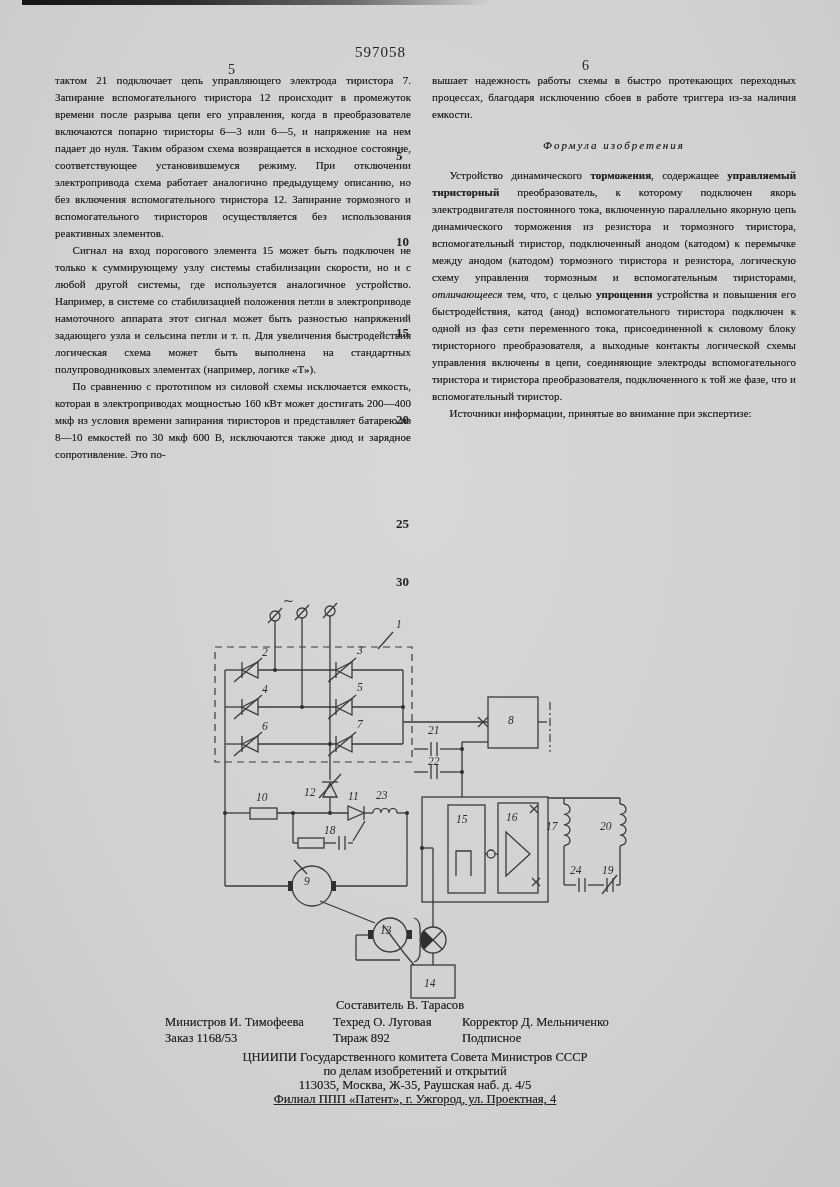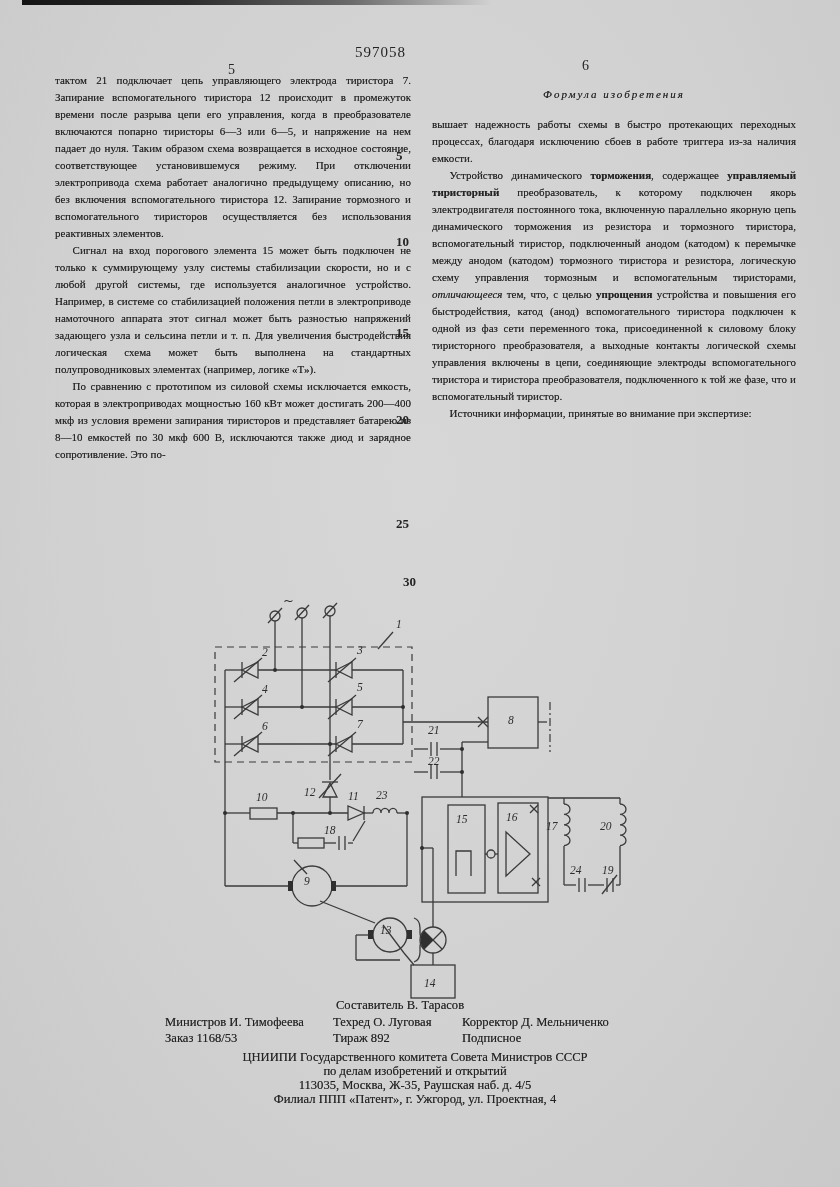--- a/index.html
+++ b/index.html
@@ -43,31 +43,31 @@
 
 <div class="abs patent-no">597058</div>
 <div class="abs pg pg-left">5</div>
 <div class="abs pg pg-right">6</div>
 
 <div class="abs mnum" style="top:148px;">5</div>
 <div class="abs mnum" style="top:234px;">10</div>
 <div class="abs mnum" style="top:325px;">15</div>
 <div class="abs mnum" style="top:412px;">20</div>
 <div class="abs mnum" style="top:516px;">25</div>
-<div class="abs mnum" style="top:574px;margin-left:7px;">30</div>
+<div class="abs mnum" style="top:574px;">30</div>
 
 <div class="abs col col-left">
   <p class="para">тактом 21 подключает цепь управляющего электрода тиристора 7. Запирание вспомогательного тиристора 12 происходит в промежуток времени после разрыва цепи его управления, когда в преобразователе включаются попарно тиристоры 6—3 или 6—5, и напряжение на нем падает до нуля. Таким образом схема возвращается в исходное состояние, соответствующее установившемуся режиму. При отключении электропривода схема работает аналогично предыдущему описанию, но без включения вспомогательного тиристора 12. Запирание тормозного и вспомогательного тиристоров осуществляется без использования реактивных элементов.</p>
   <p class="para indent">Сигнал на вход порогового элемента 15 может быть подключен не только к суммирующему узлу системы стабилизации скорости, но и с любой другой системы, где используется аналогичное устройство. Например, в системе со стабилизацией положения петли в электроприводе намоточного аппарата этот сигнал может быть разностью напряжений задающего узла и сельсина петли и т. п. Для увеличения быстродействия логическая схема может быть выполнена на стандартных полупроводниковых элементах (например, логике «Т»).</p>
   <p class="para indent">По сравнению с прототипом из силовой схемы исключается емкость, которая в электроприводах мощностью 160 кВт может достигать 200—400 мкф из условия времени запирания тиристоров и представляет батарею из 8—10 емкостей по 30 мкф 600 В, исключаются также диод и зарядное сопротивление. Это по-</p>
 </div>
 
 <div class="abs col col-right">
+  <p class="para">вышает надежность работы схемы в быстро протекающих переходных процессах, благодаря исключению сбоев в работе триггера из-за наличия емкости.</p>
   <p class="para heading">Формула изобретения</p>
-  <p class="para">вышает надежность работы схемы в быстро протекающих переходных процессах, благодаря исключению сбоев в работе триггера из-за наличия емкости.</p>
   <p class="para indent"><span>Устройство динамического </span><span class="b">торможения</span><span>, содержащее </span><span class="b">управляемый тиристорный</span><span> преобразователь, к которому подключен якорь электродвигателя постоянного тока, включенную параллельно якорную цепь динамического торможения из резистора и тормозного тиристора, вспомогательный тиристор, подключенный анодом (катодом) к перемычке между анодом (катодом) тормозного тиристора и резистора, логическую схему управления тормозным и вспомогательным тиристорами, </span><span class="i">отличающееся</span><span> тем, что, с целью </span><span class="b">упрощения</span><span> устройства и повышения его быстродействия, катод (анод) вспомогательного тиристора подключен к одной из фаз сети переменного тока, присоединенной к силовому блоку тиристорного преобразователя, а выходные контакты логической схемы управления включены в цепи, соединяющие электроды вспомогательного тиристора и тиристора преобразователя, подключенного к той же фазе, что и вспомогательный тиристор.</span></p>
   <p class="para indent">Источники информации, принятые во внимание при экспертизе:</p>
 </div>
 
 <svg class="abs" style="left:190px;top:592px;" width="470" height="412" viewBox="0 0 470 412">
 
   <g>
     <text class="dsym" x="93" y="13">~</text>
     <circle class="w" cx="85" cy="24" r="5"></circle>
       <line class="w" x1="78" y1="31" x2="92" y2="16"></line>
@@ -275,13 +275,13 @@
 <div class="abs footer" style="left:250px;top:998px;width:300px;text-align:center;">Составитель В. Тарасов</div>
 <div class="abs footer" style="left:165px;top:1015px;">Министров И. Тимофеева</div>
 <div class="abs footer" style="left:333px;top:1015px;">Техред О. Луговая</div>
 <div class="abs footer" style="left:462px;top:1015px;">Корректор Д. Мельниченко</div>
 <div class="abs footer" style="left:165px;top:1031px;">Заказ 1168/53</div>
 <div class="abs footer" style="left:333px;top:1031px;">Тираж 892</div>
 <div class="abs footer" style="left:462px;top:1031px;">Подписное</div>
 <div class="abs footer f-center" style="top:1050px;">ЦНИИПИ Государственного комитета Совета Министров СССР</div>
 <div class="abs footer f-center" style="top:1064px;">по делам изобретений и открытий</div>
 <div class="abs footer f-center" style="top:1078px;">113035, Москва, Ж-35, Раушская наб. д. 4/5</div>
-<div class="abs footer f-center" style="top:1092px;">Филиал ППП «Патент», г. Ужгород, ул. Проектная, 4</div>
+<div class="abs footer f-center" style="top:1092px;text-decoration:underline;">Филиал ППП «Патент», г. Ужгород, ул. Проектная, 4</div>
 
 </body></html>

